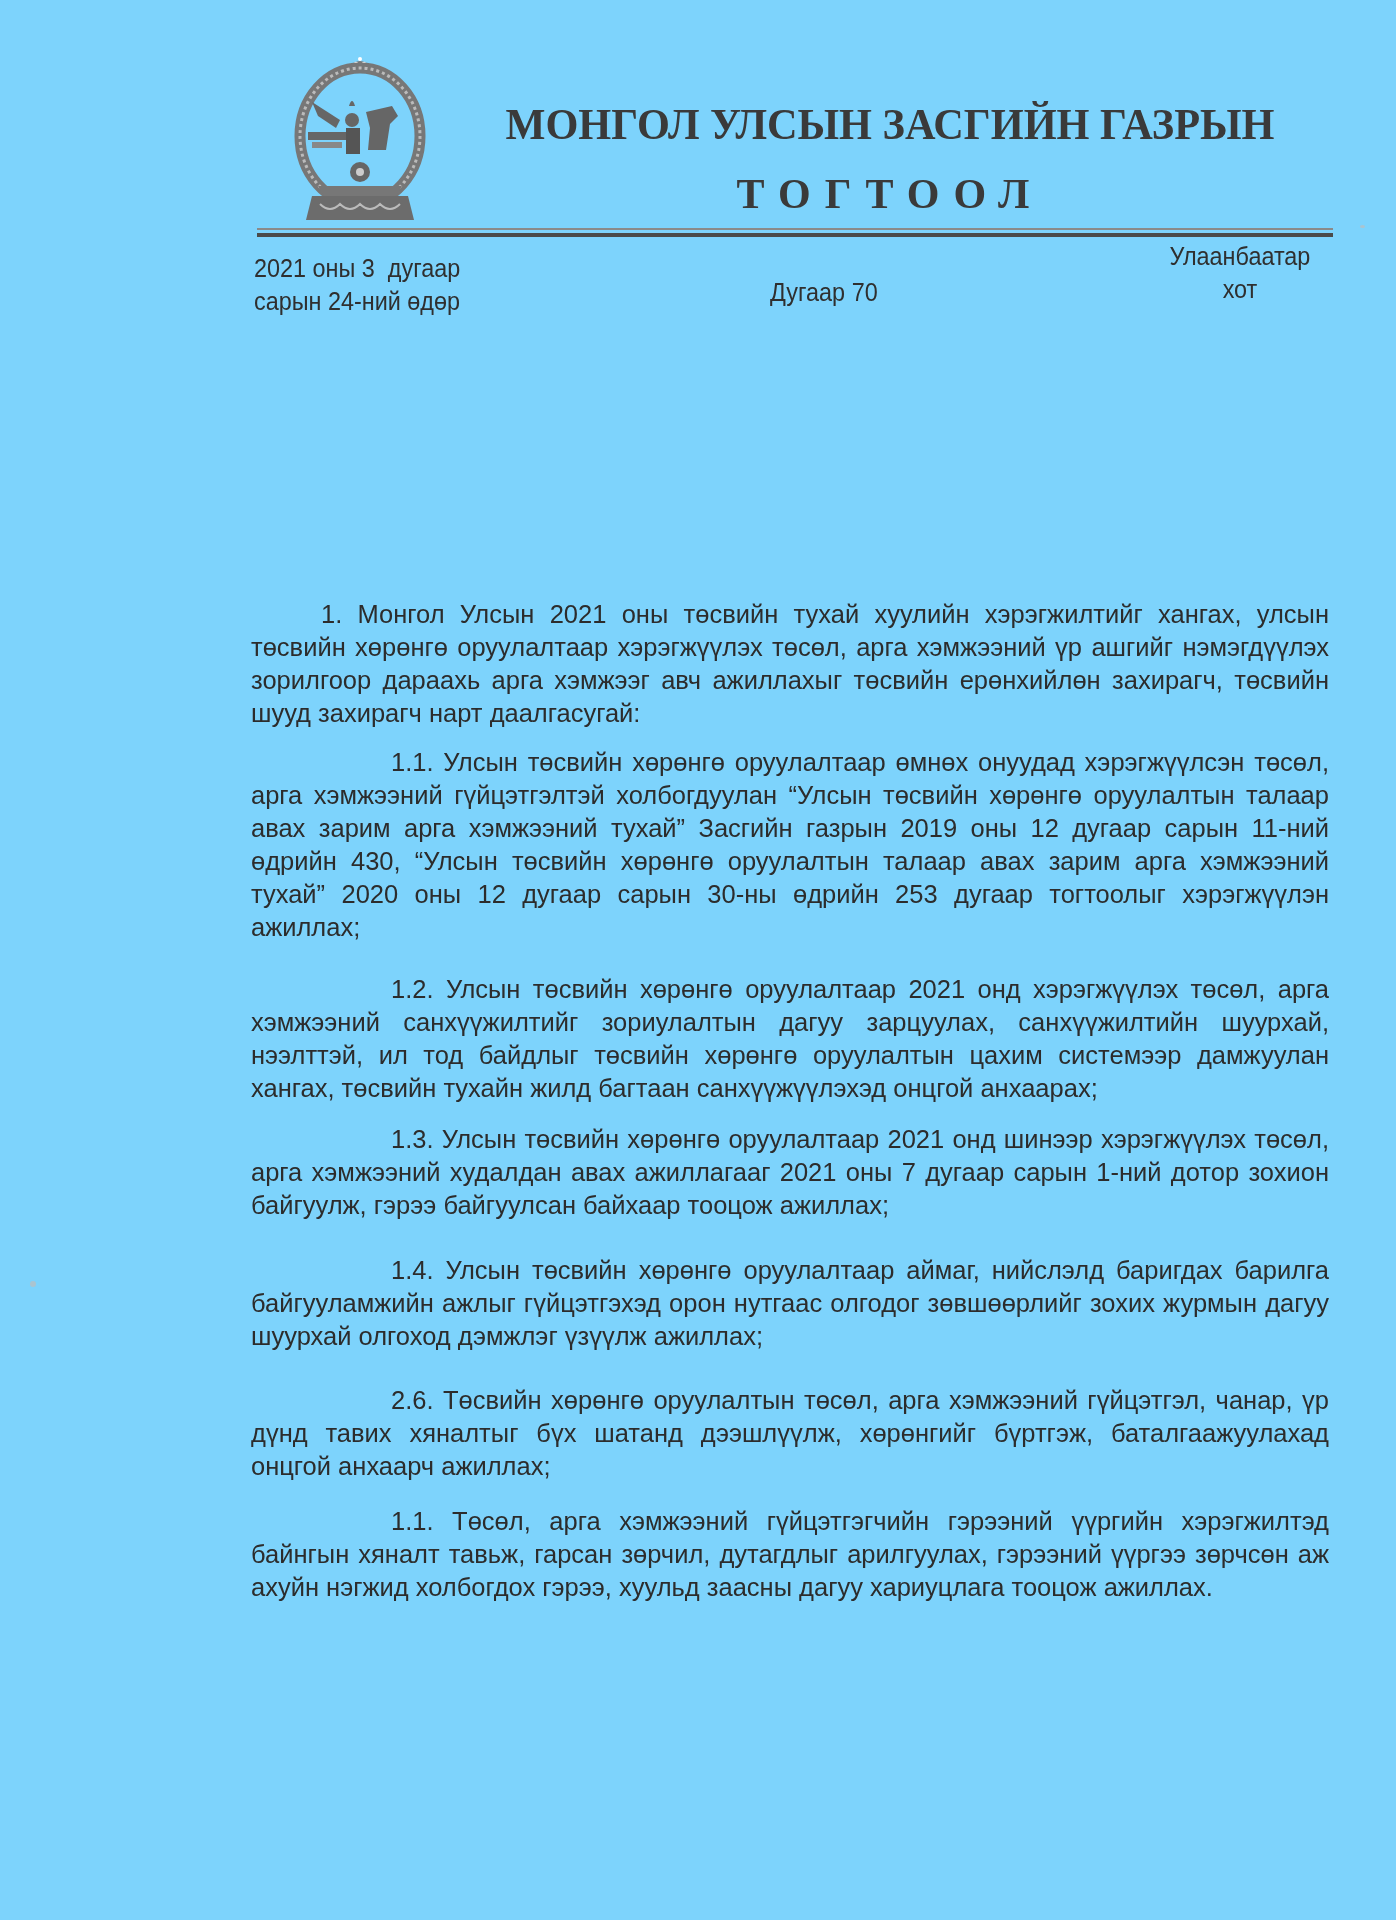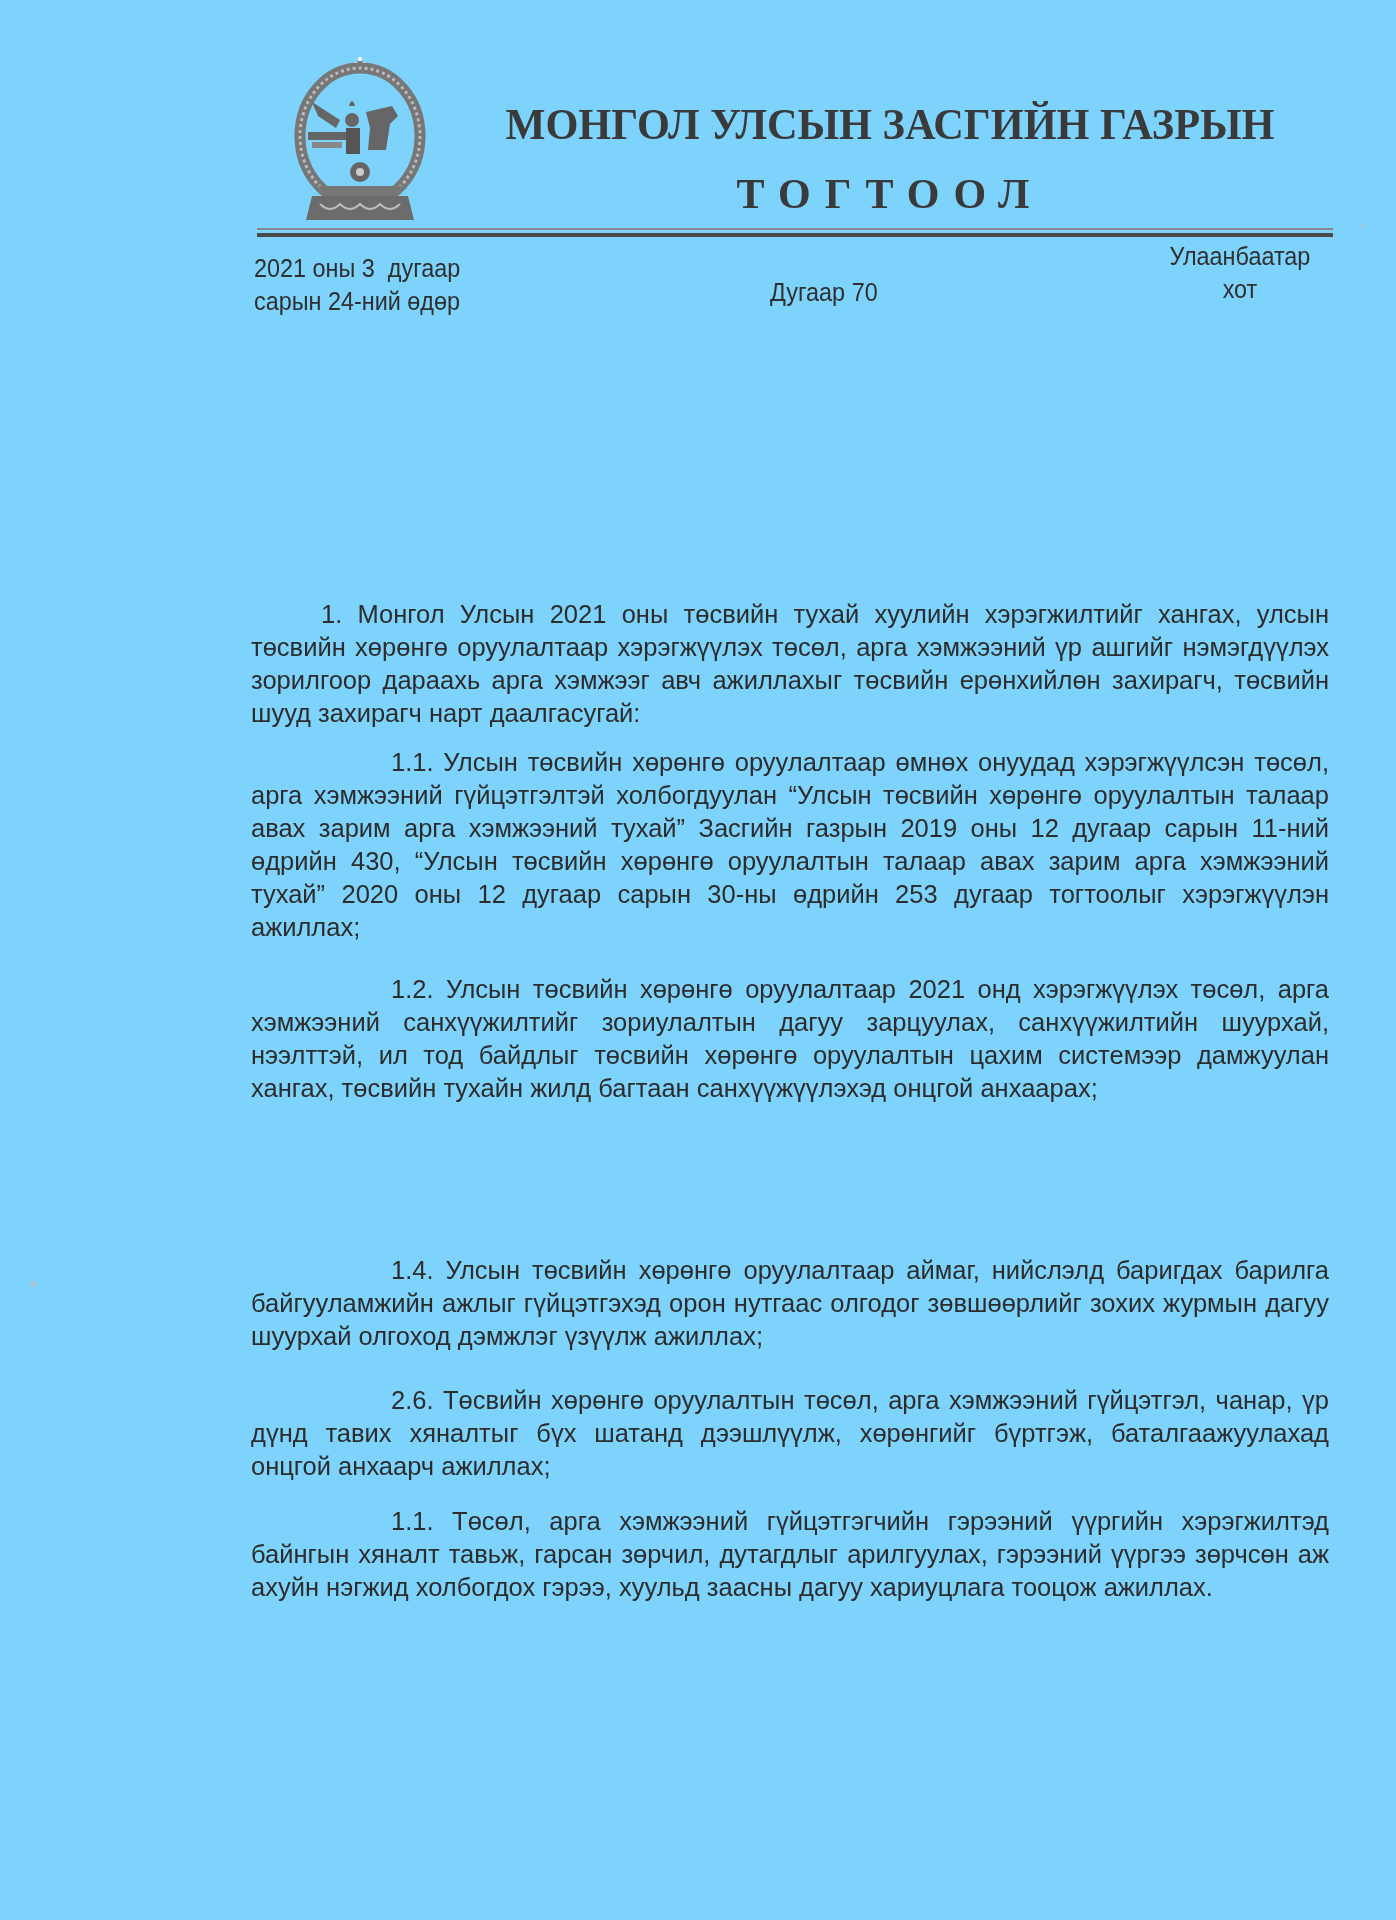--- a/index.html
+++ b/index.html
@@ -98,16 +98,17 @@
   <div class="meta meta-number">Дугаар 70</div>
   <div class="meta meta-city">
     <div>Улаанбаатар</div>
     <div>хот</div>
   </div>
 
 
   <div class="body-text p1">1. Монгол Улсын 2021 оны төсвийн тухай хуулийн хэрэгжилтийг хангах, улсын төсвийн хөрөнгө оруулалтаар хэрэгжүүлэх төсөл, арга хэмжээний үр ашгийг нэмэгдүүлэх зорилгоор дараахь арга хэмжээг авч ажиллахыг төсвийн ерөнхийлөн захирагч, төсвийн шууд захирагч нарт даалгасугай:</div>
   <div class="body-text p11">1.1. Улсын төсвийн хөрөнгө оруулалтаар өмнөх онуудад хэрэгжүүлсэн төсөл, арга хэмжээний гүйцэтгэлтэй холбогдуулан “Улсын төсвийн хөрөнгө оруулалтын талаар авах зарим арга хэмжээний тухай” Засгийн газрын 2019 оны 12 дугаар сарын 11-ний өдрийн 430, “Улсын төсвийн хөрөнгө оруулалтын талаар авах зарим арга хэмжээний тухай” 2020 оны 12 дугаар сарын 30-ны өдрийн 253 дугаар тогтоолыг хэрэгжүүлэн ажиллах;</div>
   <div class="body-text p12">1.2. Улсын төсвийн хөрөнгө оруулалтаар 2021 онд хэрэгжүүлэх төсөл, арга хэмжээний санхүүжилтийг зориулалтын дагуу зарцуулах, санхүүжилтийн шуурхай, нээлттэй, ил тод байдлыг төсвийн хөрөнгө оруулалтын цахим системээр дамжуулан хангах, төсвийн тухайн жилд багтаан санхүүжүүлэхэд онцгой анхаарах;</div>
+  <div class="body-text p13">1.3. Улсын төсвийн хөрөнгө оруулалтаар 2021 онд шинээр хэрэгжүүлэх төсөл, арга хэмжээний худалдан авах ажиллагааг 2021 оны 7 дугаар сарын 1-ний дотор зохион байгуулж, гэрээ байгуулсан байхаар тооцож ажиллах;</div>
   <div class="body-text p14">1.4. Улсын төсвийн хөрөнгө оруулалтаар аймаг, нийслэлд баригдах барилга байгууламжийн ажлыг гүйцэтгэхэд орон нутгаас олгодог зөвшөөрлийг зохих журмын дагуу шуурхай олгоход дэмжлэг үзүүлж ажиллах;</div>
   <div class="body-text p15">2.6. Төсвийн хөрөнгө оруулалтын төсөл, арга хэмжээний гүйцэтгэл, чанар, үр дүнд тавих хяналтыг бүх шатанд дээшлүүлж, хөрөнгийг бүртгэж, баталгаажуулахад онцгой анхаарч ажиллах;</div>
   <div class="body-text p16">1.1. Төсөл, арга хэмжээний гүйцэтгэгчийн гэрээний үүргийн хэрэгжилтэд байнгын хяналт тавьж, гарсан зөрчил, дутагдлыг арилгуулах, гэрээний үүргээ зөрчсөн аж ахуйн нэгжид холбогдох гэрээ, хуульд заасны дагуу хариуцлага тооцож ажиллах.</div>
 </div>
 
 </body></html>

